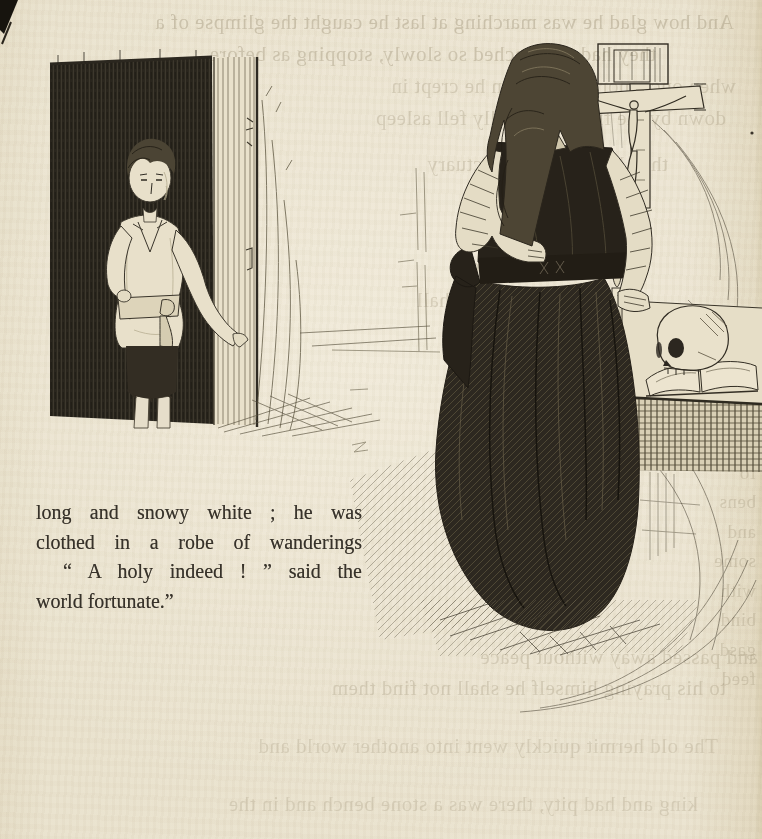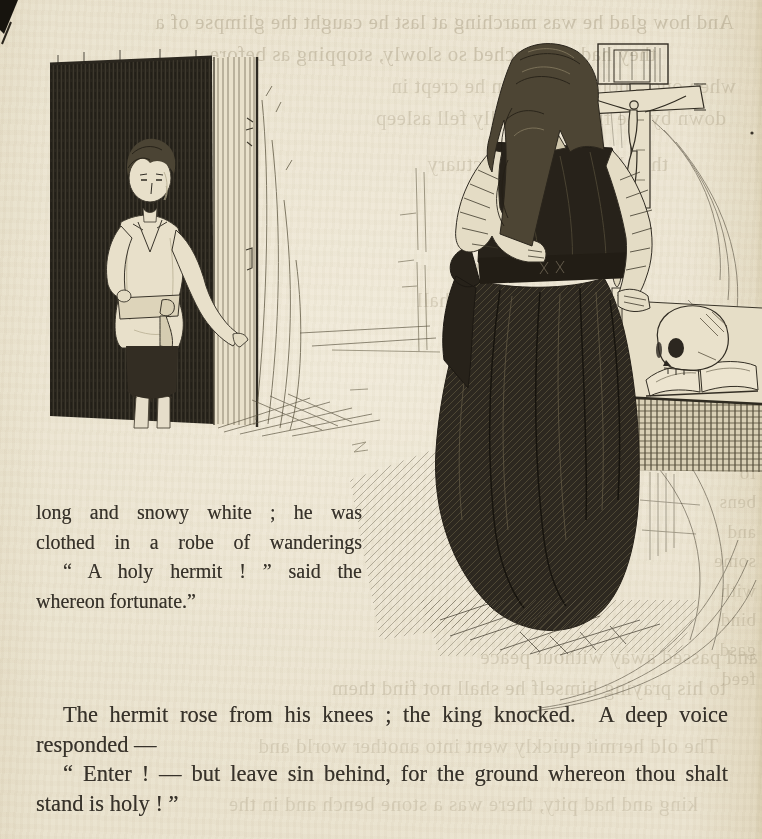--- a/index.html
+++ b/index.html
@@ -317,23 +317,17 @@
         <path d="M440,620 L500,600 M450,636 L520,612"></path>
       </g>
       <polygon points="420,600 700,600 680,652 440,656" fill="url(#lh)" opacity=".45"></polygon>
     </g>
   </svg>
 
 
   <div id="column">
     <div class="tl j">long and snowy white ; he was</div>
     <div class="tl j">clothed in a robe of wanderings</div>
-    <div class="tl j ind">“ A holy hermit ! ” said the</div>
-    <div class="tl l">whereon fortunate.”</div>
+    <div class="tl j ind">“ A holy indeed ! ” said the</div>
+    <div class="tl l">world fortunate.”</div>
   </div>
 
-  <div id="footer">
-    <div class="tl j ind">The hermit rose from his knees ; the king knocked.  A deep voice</div>
-    <div class="tl l">responded —</div>
-    <div class="tl j ind">“ Enter ! — but leave sin behind, for the ground whereon thou shalt</div>
-    <div class="tl l">stand is holy ! ”</div>
-  </div>
 </div>
 
 </body></html>

